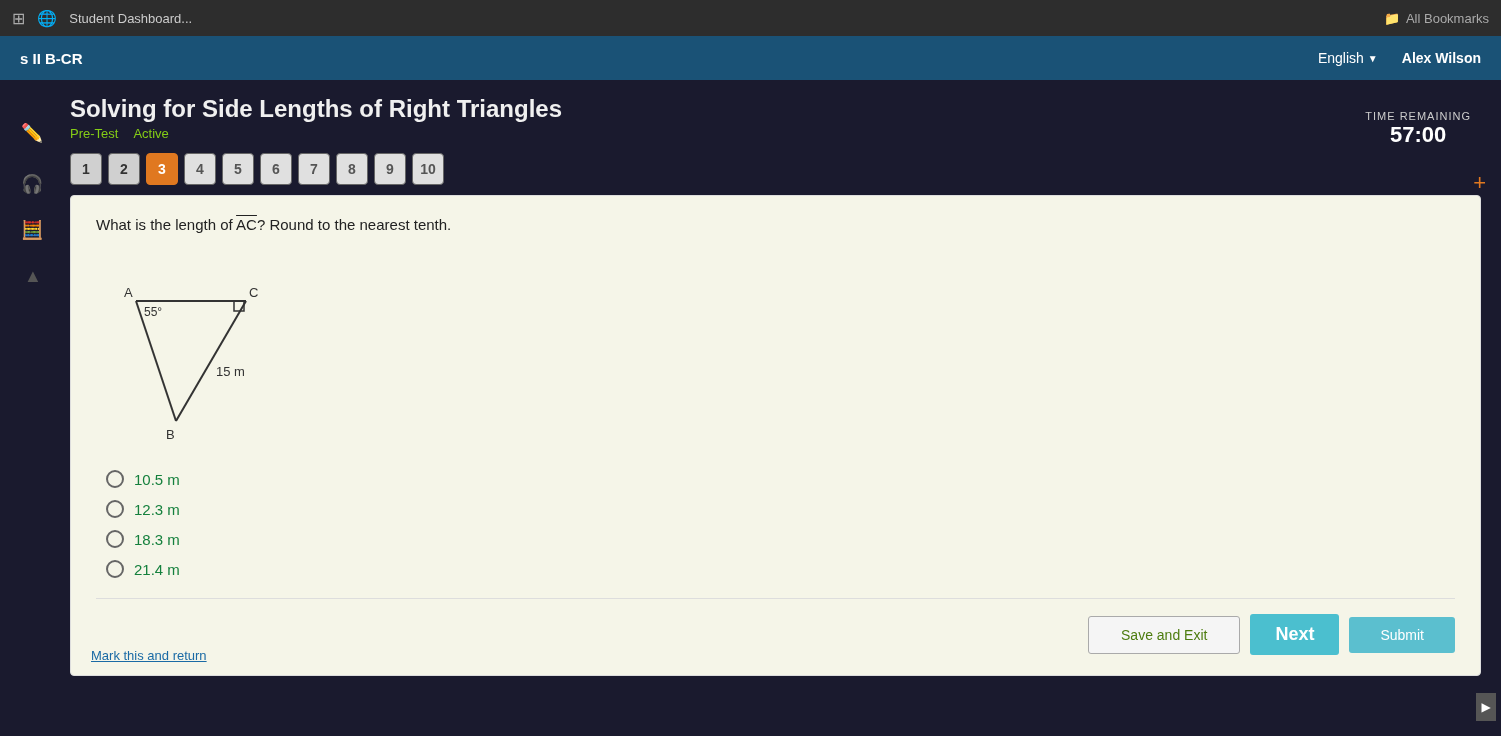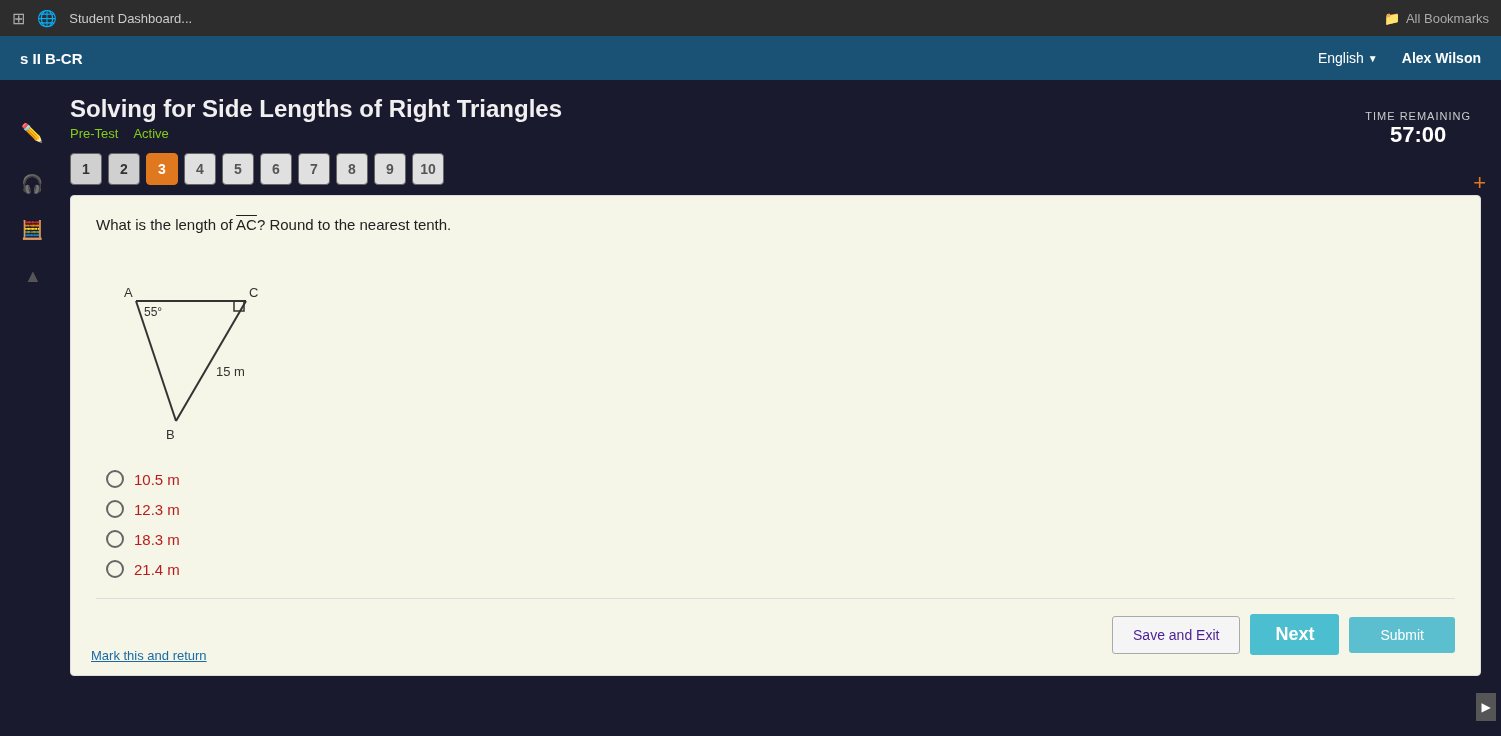--- a/index.html
+++ b/index.html
@@ -208,21 +208,21 @@
       flex-direction: column;
       gap: 12px;
       margin-left: 10px;
     }
     .choice-item {
       display: flex;
       align-items: center;
       gap: 10px;
       cursor: pointer;
       font-size: 15px;
-      color: #b91c1c;
+      color: #15803d;
     }
     .radio-circle {
       width: 18px;
       height: 18px;
       border-radius: 50%;
       border: 2px solid #666;
       display: inline-block;
       flex-shrink: 0;
     }
 
@@ -230,24 +230,24 @@
     .card-bottom {
       display: flex;
       justify-content: flex-end;
       align-items: center;
       margin-top: 20px;
       gap: 10px;
       padding-top: 15px;
       border-top: 1px solid #ddd;
     }
     .btn-save-exit {
-      padding: 10px 20px;
+      padding: 10px 32px;
       border: 1px solid #aaa;
       background: #f5f5f5;
-      color: #4c1d95;
+      color: #4d7c0f;
       font-size: 14px;
       cursor: pointer;
       border-radius: 3px;
     }
     .btn-next {
       padding: 10px 25px;
       background: #4bbfcf;
       color: #fff;
       font-size: 18px;
       cursor: pointer;

